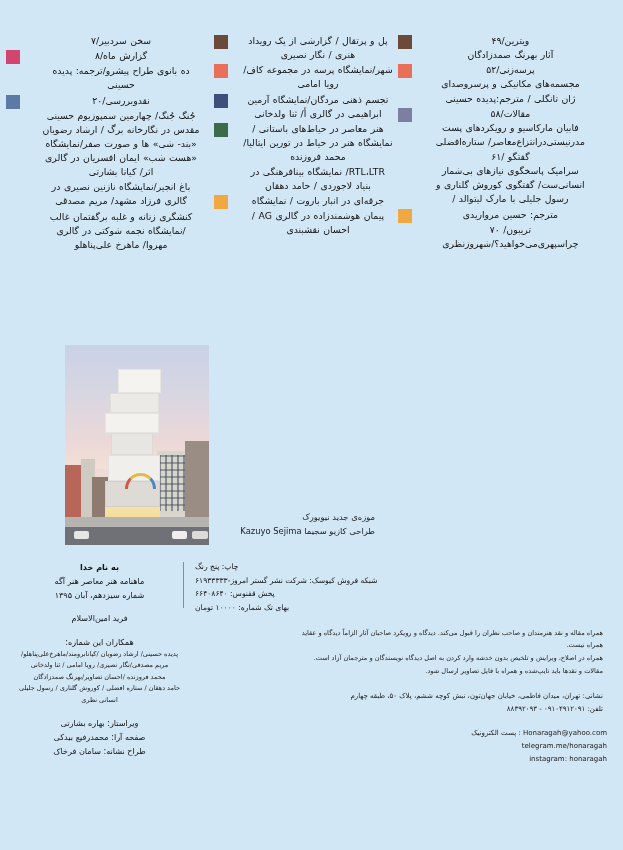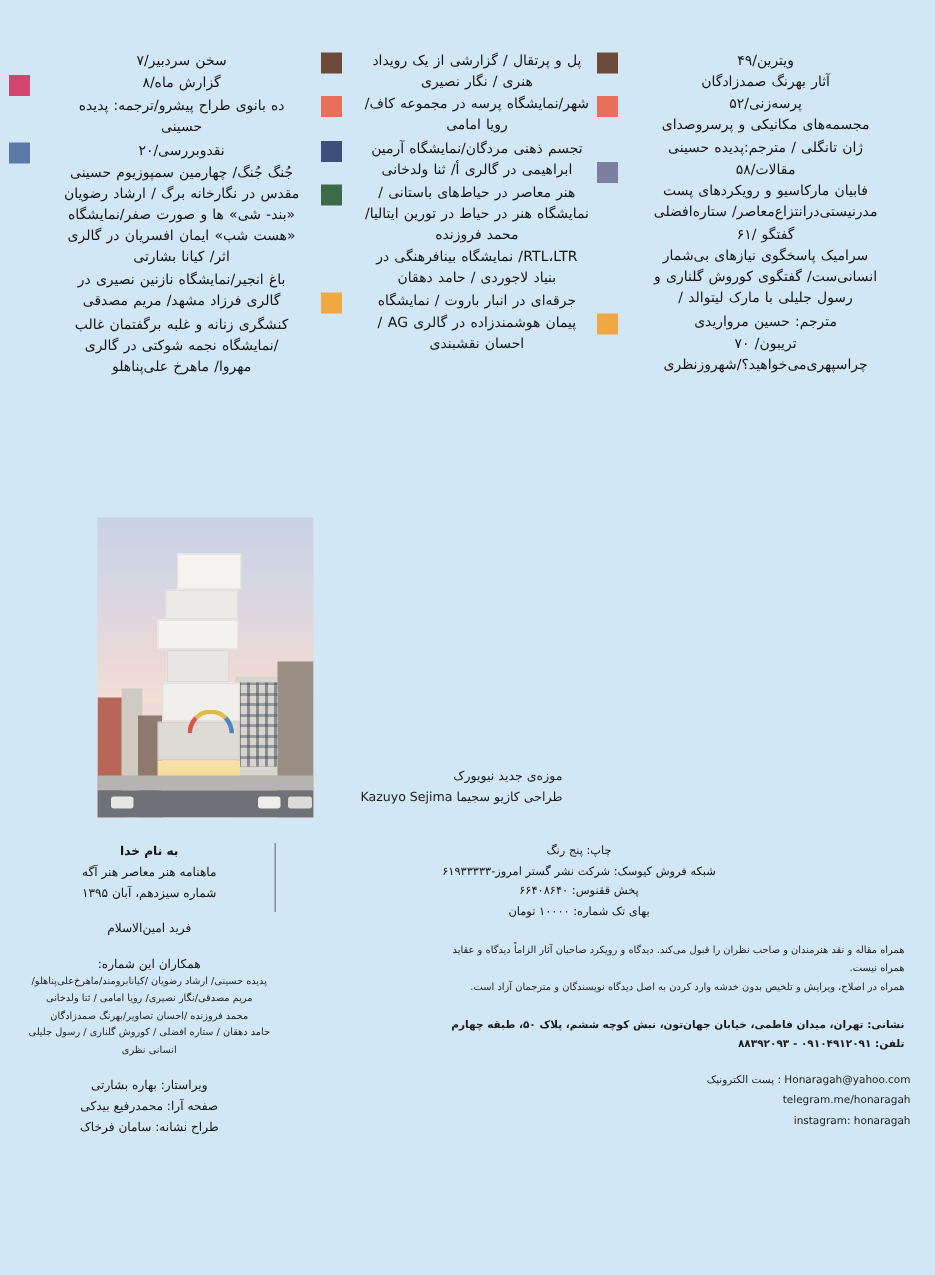--- a/index.html
+++ b/index.html
@@ -203,21 +203,21 @@
   .credits-line {
     font-size: 6.5px;
     line-height: 1.78;
     color: #1a1a1a;
     display: block;
     text-align: center;
     white-space: nowrap;
   }
 
   .imprint-top {
-    text-align: center;
+    text-align: left;
     padding-right: 30px;
   }
   .imprint-top .ip-line {
     font-size: 7.6px;
     line-height: 1.8;
     color: #141414;
     display: block;
   }
 
   .divider-v {
@@ -244,21 +244,20 @@
   .addr {
     margin-top: 12px;
     text-align: right;
     padding-right: 4px;
   }
   .addr .addr-line {
     font-size: 7px;
     line-height: 1.85;
     color: #1a1a1a;
     display: block;
-    font-weight: bold;
   }
 
   .contacts {
     margin-top: 11px;
     text-align: left;
     padding-left: 42px;
   }
   .contacts .contact-line {
     font-size: 7px;
     line-height: 1.9;
@@ -415,20 +414,21 @@
         <span class="ip-line">چاپ: پنج رنگ</span>
         <span class="ip-line">شبکه فروش کیوسک: شرکت نشر گستر امروز-۶۱۹۳۳۳۳۳</span>
         <span class="ip-line">پخش ققنوس: ۶۶۴۰۸۶۴۰</span>
         <span class="ip-line">بهای تک شماره: ۱۰۰۰۰ تومان</span>
       </div>
 
       <div class="notes" id="notes-block">
           <span class="note-line">همراه مقاله و نقد هنرمندان و صاحب نظران را قبول می‌کند. دیدگاه و رویکرد صاحبان آثار الزاماً دیدگاه و عقاید</span>
           <span class="note-line">همراه نیست.</span>
           <span class="note-line">همراه در اصلاح، ویرایش و تلخیص بدون خدشه وارد کردن به اصل دیدگاه نویسندگان و مترجمان آزاد است.</span>
+          <span class="note-line">مقالات و نقدها باید تایپ‌شده و همراه با فایل تصاویر ارسال شود.</span>
         </div>
 
       <div class="addr" id="addr-block">
           <span class="addr-line">نشانی: تهران، میدان فاطمی، خیابان جهان‌تون، نبش کوچه ششم، پلاک ۵۰، طبقه چهارم</span>
           <span class="addr-line">تلفن: ۰۹۱۰۴۹۱۲۰۹۱ - ۸۸۳۹۲۰۹۳</span>
         </div>
 
       <div class="contacts" id="contact-block">
           <span class="contact-line">پست الکترونیک : Honaragah@yahoo.com</span>
           <span class="contact-line">telegram.me/honaragah</span>

